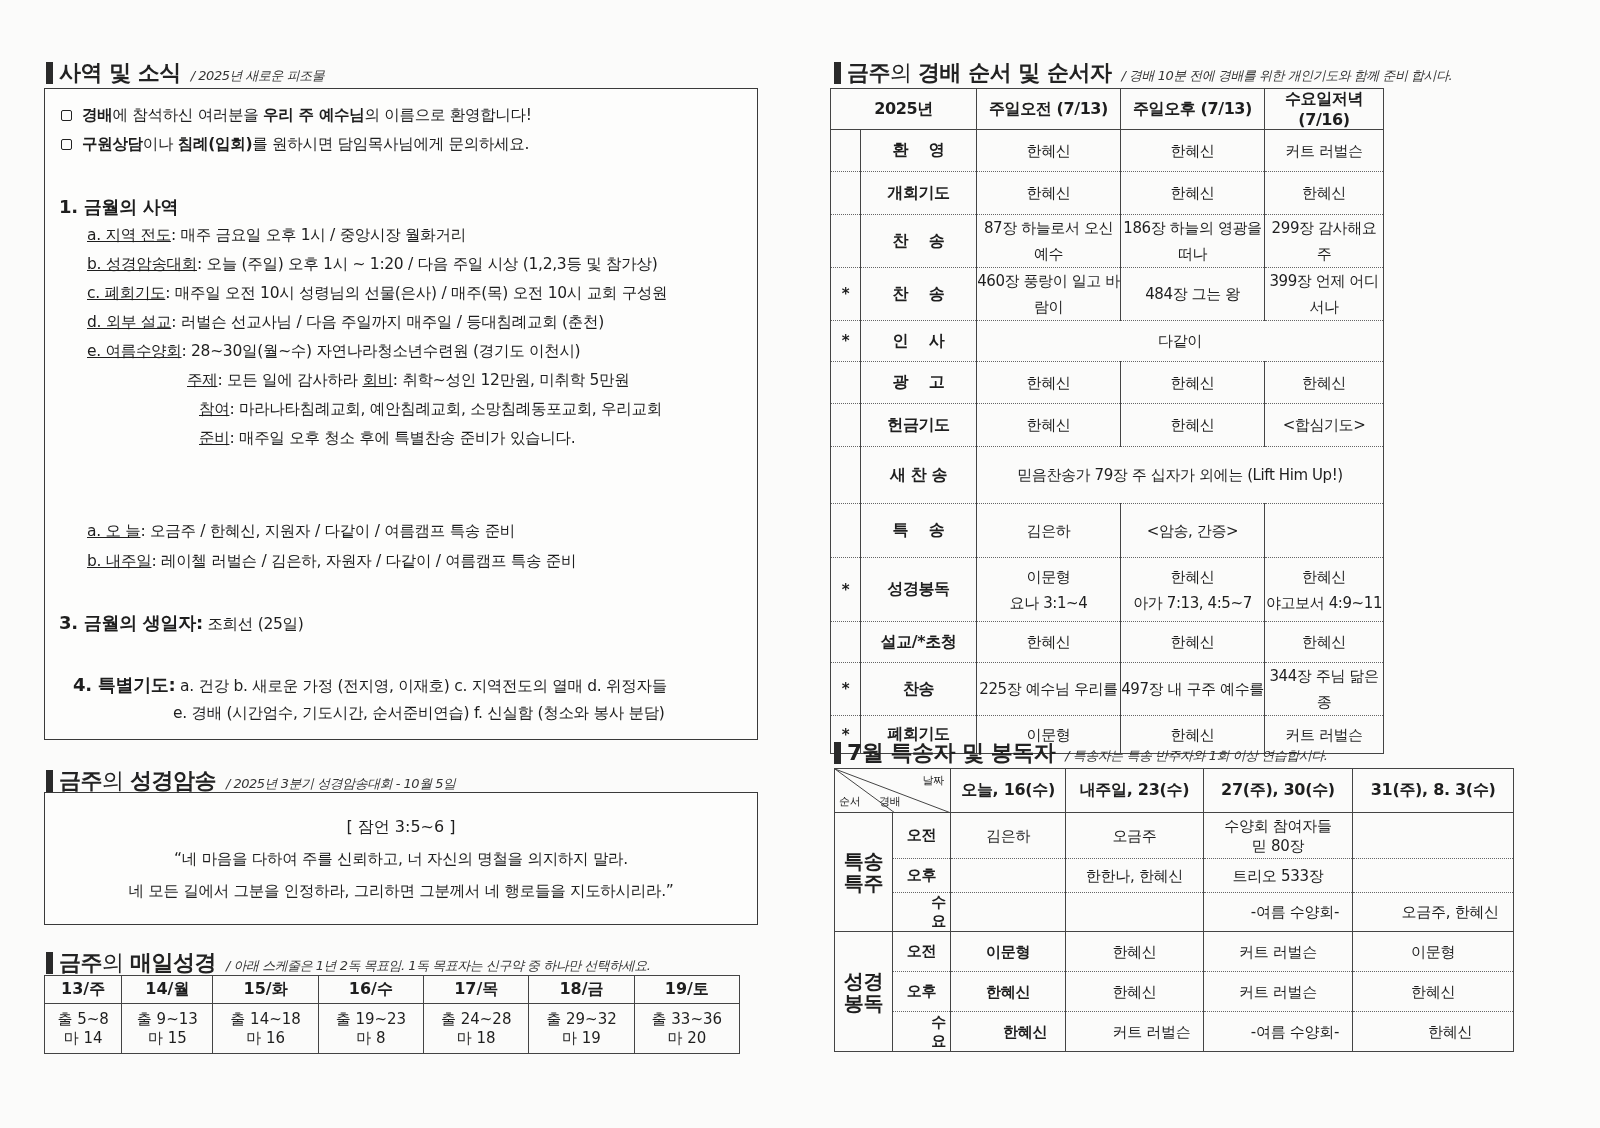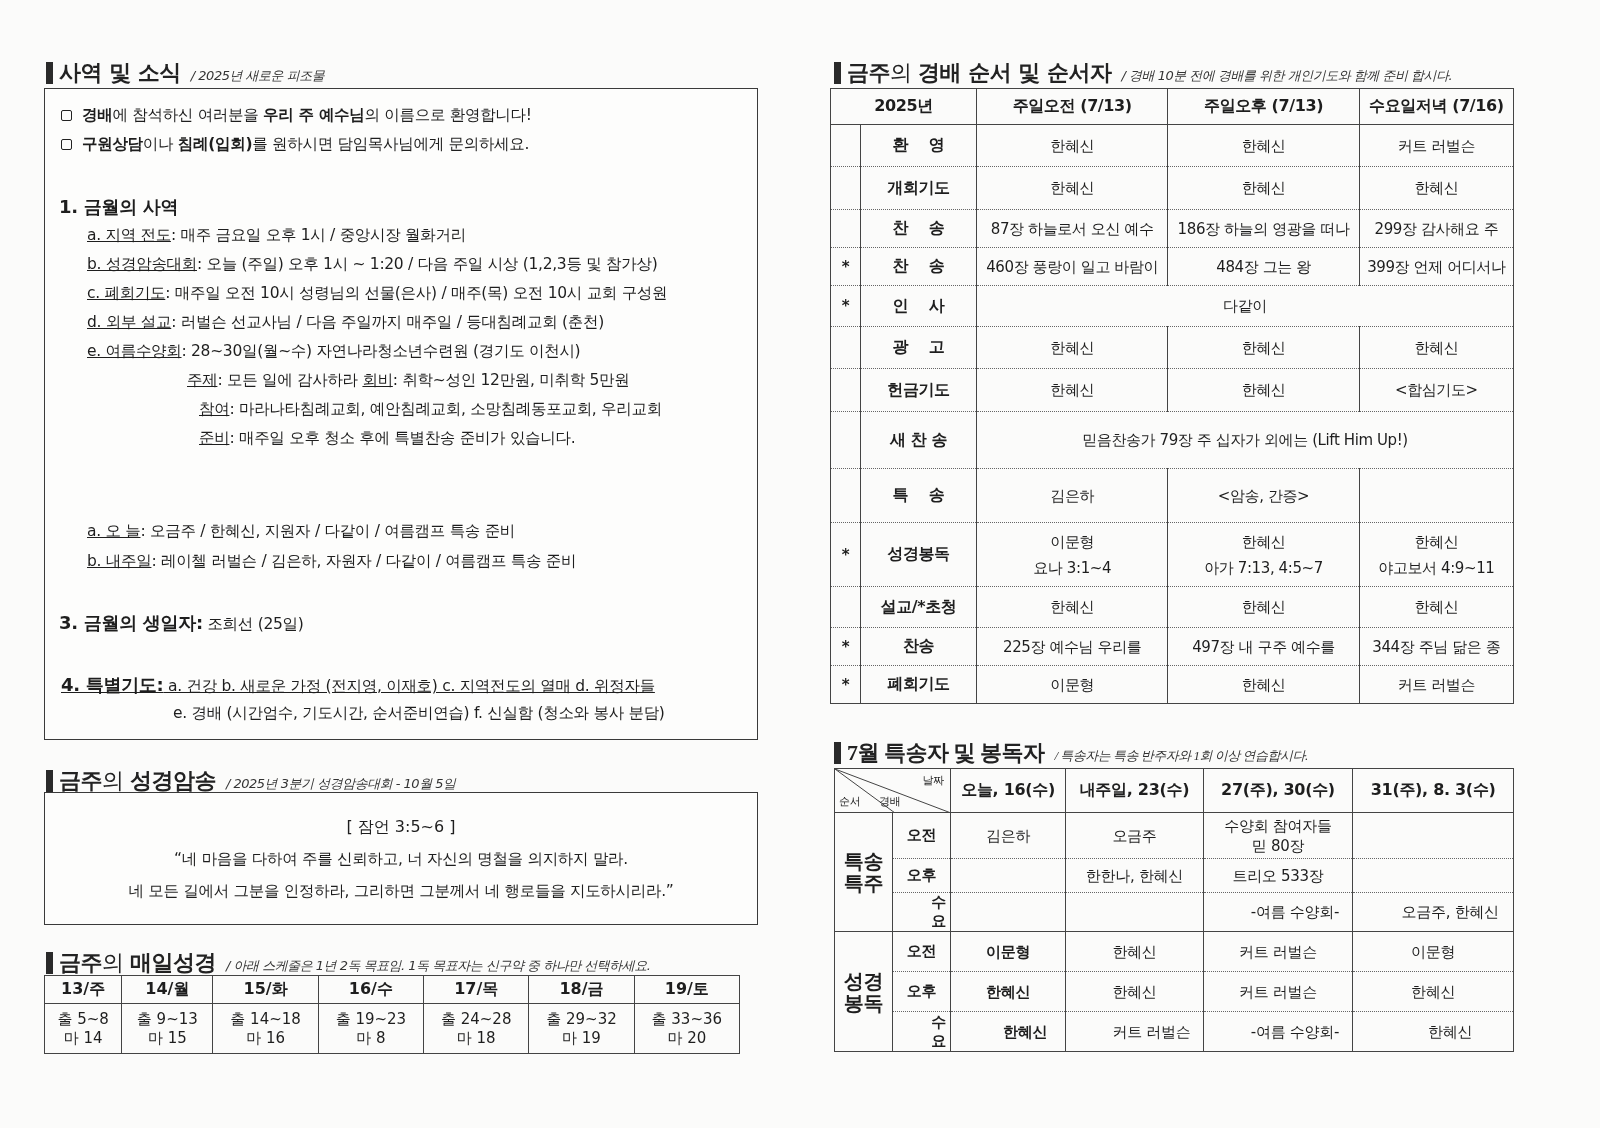--- a/index.html
+++ b/index.html
@@ -29,21 +29,21 @@
   #verse .v2 { position: absolute; top: 88px; width: 100%; font-size: 15.5px; letter-spacing: -0.3px; }
 
   
   table { border-collapse: collapse; }
   #daily { position: absolute; left: 44px; top: 975px; width: 696px; }
   #daily td { border: 1.3px solid #444; text-align: center; font-size: 15px; }
   #daily tr.hd td { height: 28px; font-weight: bold; font-size: 16px; }
   #daily tr.rd td { height: 50px; line-height: 19px; }
 
   
-  #worship { position: absolute; left: 830px; top: 88px; width: 684px; }
+  #worship { position: absolute; left: 830px; top: 88px; width: 554px; }
   #worship td { border-left: 1.3px solid #444; border-right: 1.3px solid #444; border-bottom: 1px dotted #666; text-align: center; font-size: 15px; letter-spacing: -0.4px; }
   #worship tr.hd td { border-top: 1.5px solid #444; border-bottom: 1.5px solid #444; height: 36px; font-weight: bold; font-size: 16px; }
   #worship td.star { width: 30px; font-weight: bold; }
   #worship td.lbl { width: 116px; font-weight: bold; font-size: 16px; }
   #worship tr:last-child td { border-bottom: 1.5px solid #444; }
   #worship { border: 1.5px solid #444; }
 
   
   #special { position: absolute; left: 834px; top: 768px; width: 680px; border: 1.5px solid #444; }
   #special td { border-left: 1.3px solid #444; border-right: 1.3px solid #444; border-bottom: 1px dotted #666; text-align: center; font-size: 15px; letter-spacing: -0.3px; }
@@ -80,21 +80,21 @@
   <div class="line" style="left:42px; top:252px;"><span class="u">e. 여름수양회</span><span>: 28~30일(월~수) 자연나라청소년수련원 (경기도 이천시)</span></div>
   <div class="line" style="left:142px; top:281px;"><span class="u">주제</span><span>: 모든 일에 감사하라  </span><span class="u">회비</span><span>: 취학~성인 12만원, 미취학 5만원</span></div>
   <div class="line" style="left:154px; top:310px;"><span class="u">참여</span><span>: 마라나타침례교회, 예안침례교회, 소망침례동포교회, 우리교회</span></div>
   <div class="line" style="left:154px; top:339px;"><span class="u">준비</span><span>: 매주일 오후 청소 후에 특별찬송 준비가 있습니다.</span></div>
 
   <div class="line" style="left:42px; top:462px;"><span class="u">b. 내주일</span><span>: 레이첼 러벌슨 / 김은하, 자원자 / 다같이 / 여름캠프 특송 준비</span></div>
   <div class="line" style="left:42px; top:432px;"><span class="u">a. 오  늘</span><span>: 오금주 / 한혜신, 지원자 / 다같이 / 여름캠프 특송 준비</span></div>
 
   <div class="line" style="left:14px; top:522px;"><span class="h2">3. 금월의 생일자:</span><span> 조희선 (25일)</span></div>
 
-  <div class="line" style="left:16px; top:584px;text-decoration:underline;"><span class="h2">4. 특별기도:</span><span> a. 건강   b. 새로운 가정 (전지영, 이재호) c. 지역전도의 열매   d. 위정자들</span></div>
+  <div class="line" style="left:28px; top:584px;"><span class="h2">4. 특별기도:</span><span> a. 건강   b. 새로운 가정 (전지영, 이재호) c. 지역전도의 열매   d. 위정자들</span></div>
   <div class="line" style="left:128px; top:614px;">e. 경배 (시간엄수, 기도시간, 순서준비연습)   f. 신실함 (청소와 봉사 분담)</div>
 </div>
 
 <div class="sec-title" style="left:46px; top:766px;">
   <span class="bar"></span>
   <span class="t"><span>금주</span><span class="light">의 </span><span>성경암송</span></span>
   <span class="sub">/ 2025년 3분기 성경암송대회 - 10월 5일</span>
 </div>
 <div class="box" id="verse">
   <div class="ref">[ 잠언 3:5~6 ]</div>
@@ -250,21 +250,21 @@
       <tr style="height:38px">
         <td class="star">*</td>
         <td class="lbl" style="white-space:pre">폐회기도</td>
         <td style="white-space:pre-line;line-height:26px">이문형</td>
         <td style="white-space:pre-line;line-height:26px">한혜신</td>
         <td style="white-space:pre-line;line-height:26px">커트 러벌슨</td>
       </tr>
     </tbody>
 </table>
 
-<div class="sec-title" style="left:834px; top:738px;font-family:Liberation Serif, serif;">
+<div class="sec-title" style="left:834px; top:738px;">
   <span class="bar"></span>
   <span class="t"><span>7월 </span><span>특송자 및 봉독자</span></span>
   <span class="sub">/ 특송자는 특송 반주자와 1회 이상 연습합시다.</span>
 </div>
 <table id="special">
   <tbody id="special-body">
       <tr class="hd">
         <td colspan="2" class="diag" style="width:116px">
           <svg width="116" height="44" style="position:absolute;left:0;top:0">
             <line x1="0" y1="0" x2="116" y2="44" stroke="#444" stroke-width="1"></line>

